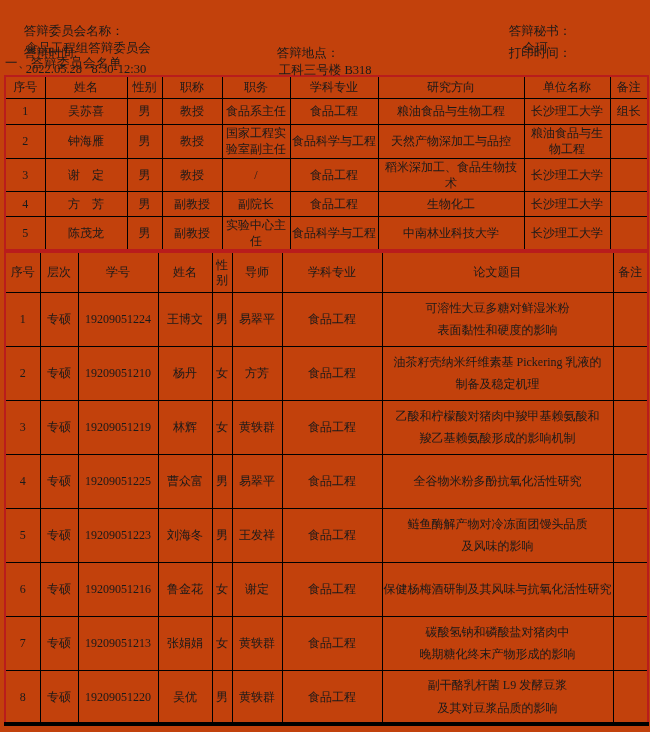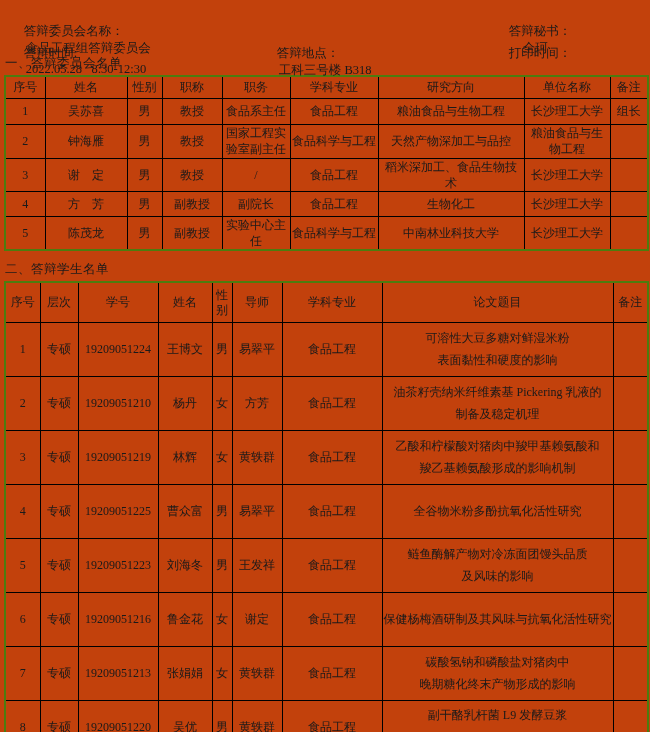--- a/index.html
+++ b/index.html
@@ -13,21 +13,21 @@
   .info-item{position:absolute;top:0;}
   .at-left{left:1px;}
   .at-mid{left:254px;}
   .at-right{left:486px;}
   .info-item .val{margin-left:2px;white-space:pre;}
   .info-item .val-gap{margin-left:14px;text-align:center;}
   
   .sec-title{font-size:12.5px;font-weight:normal;margin:3px 0 3px 1px;letter-spacing:.5px;}
   .sec-title2{margin-top:10px;}
   
-  table{border-collapse:collapse;table-layout:fixed;width:643px;border:2px solid #4d7c0f;}
+  table{border-collapse:collapse;table-layout:fixed;width:643px;border:2px solid #b91c1c;}
   th,td{
     border:1px solid #000;font-weight:normal;text-align:center;vertical-align:middle;
     padding:0 1px;font-size:12px;line-height:1.35;overflow:hidden;
   }
   .tbl2{border-bottom:4px solid #000;}
   .tbl2 th{line-height:1.25;}
   .thesis{white-space:pre-line;line-height:1.9;}
 </style>
 </head>
 <body>
@@ -139,21 +139,20 @@
         <td>副教授</td>
         <td>实验中心主任</td>
         <td>食品科学与工程</td>
         <td>中南林业科技大学</td>
         <td>长沙理工大学</td>
         <td></td>
       </tr>
     </tbody>
   </table>
 
-  <div class="sec-title sec-title2">二、答辩学生名单</div>
 
   <table class="tbl2">
     <colgroup>
       <col style="width:35px">
         <col style="width:38px">
         <col style="width:80px">
       <col style="width:54px">
         <col style="width:20px">
         <col style="width:50px">
       <col style="width:100px">

